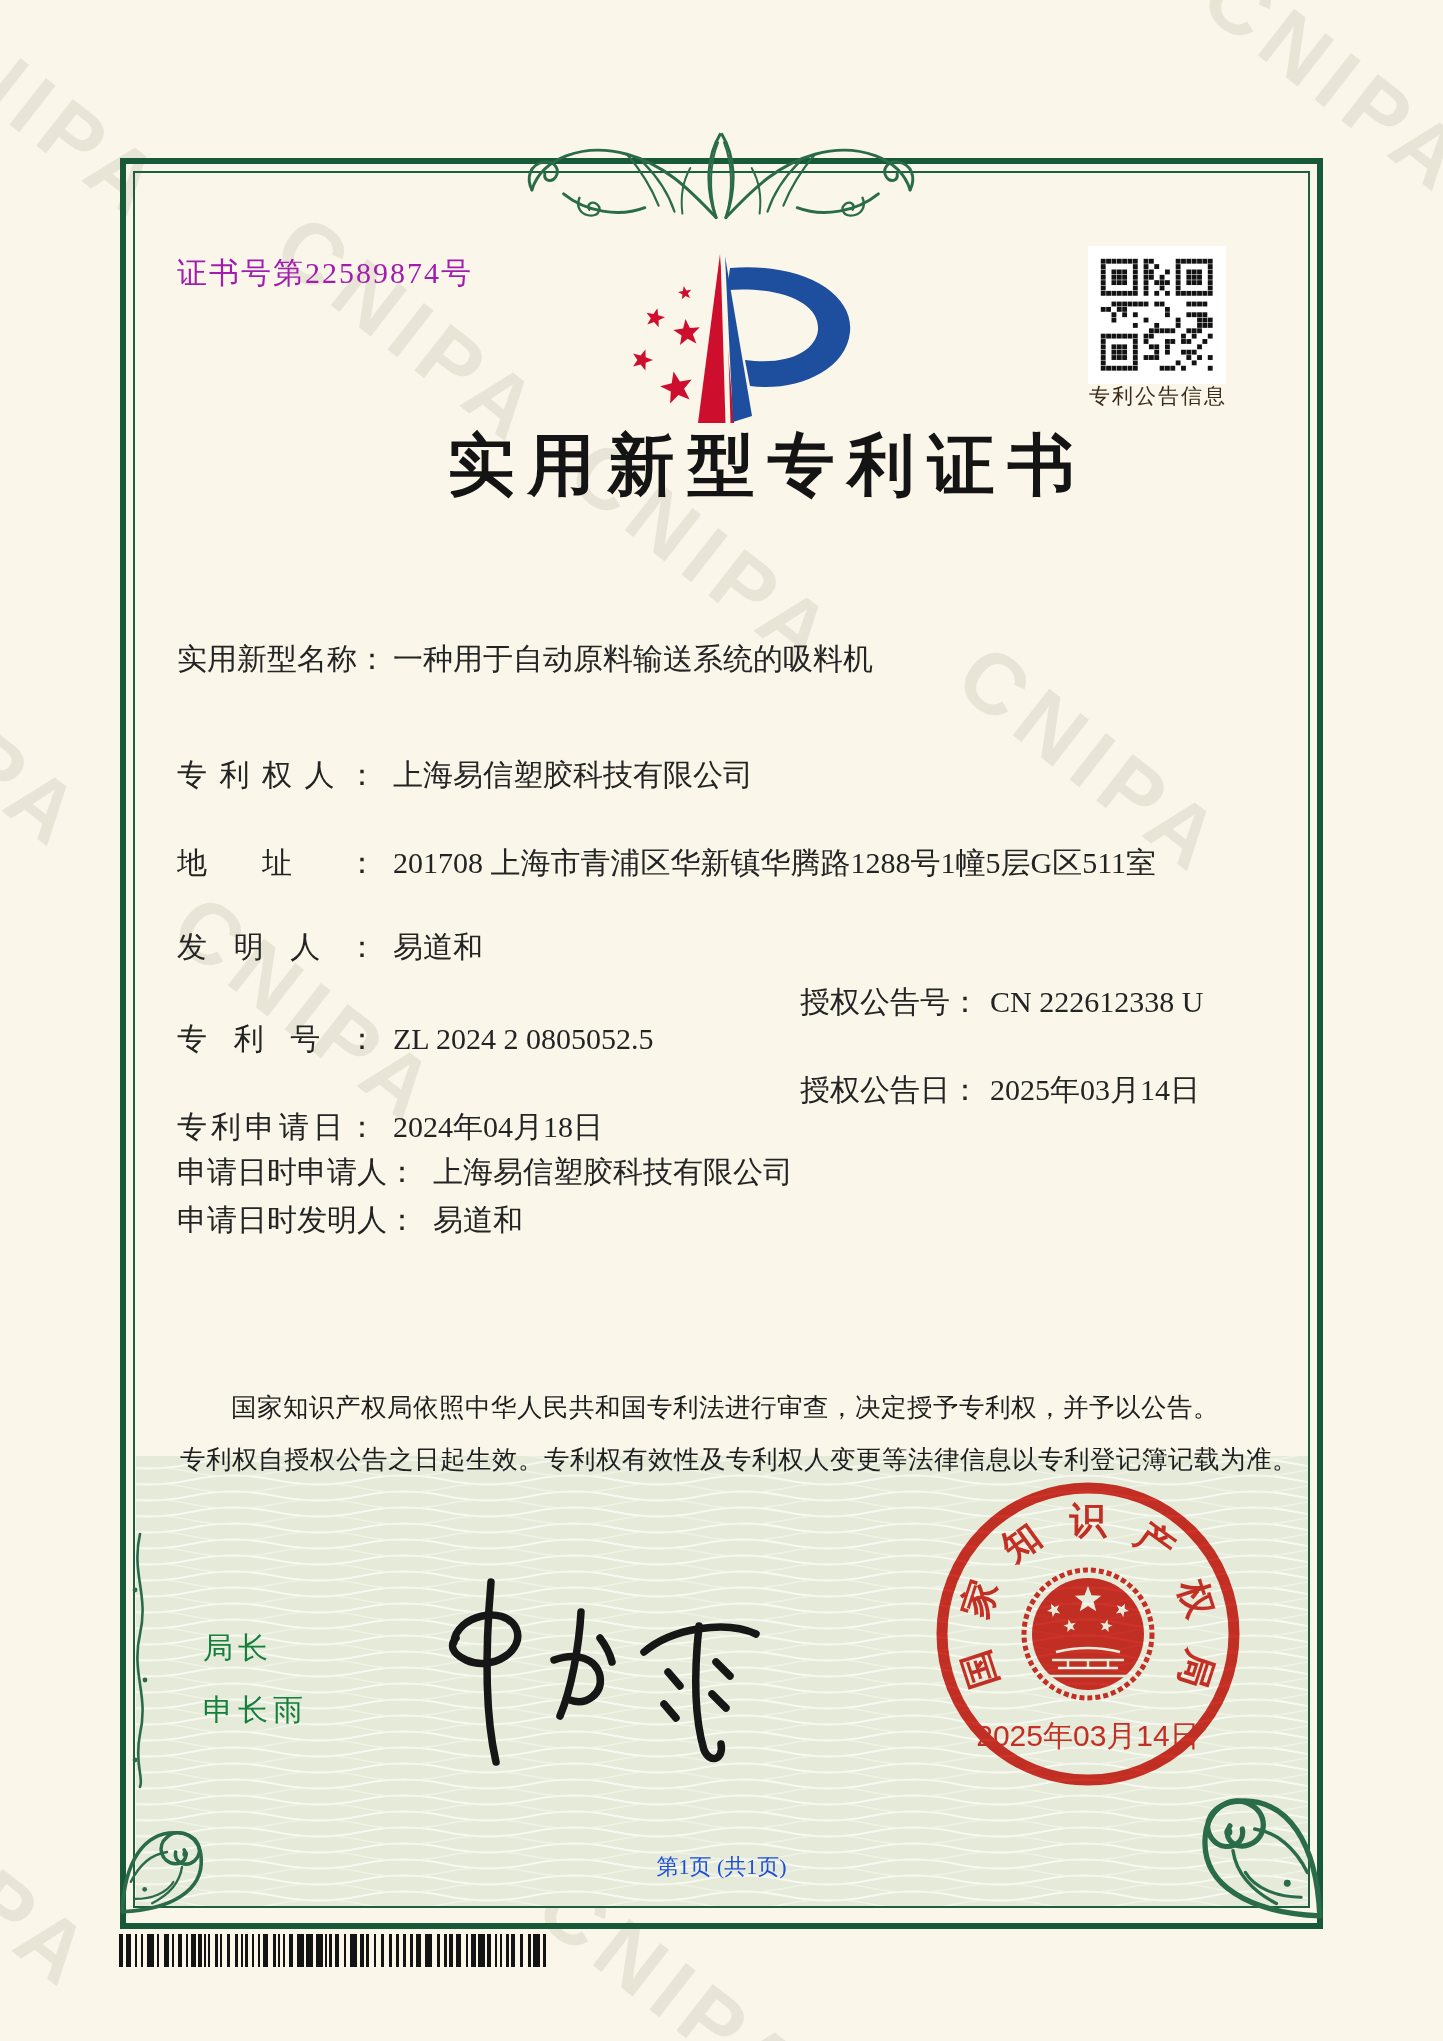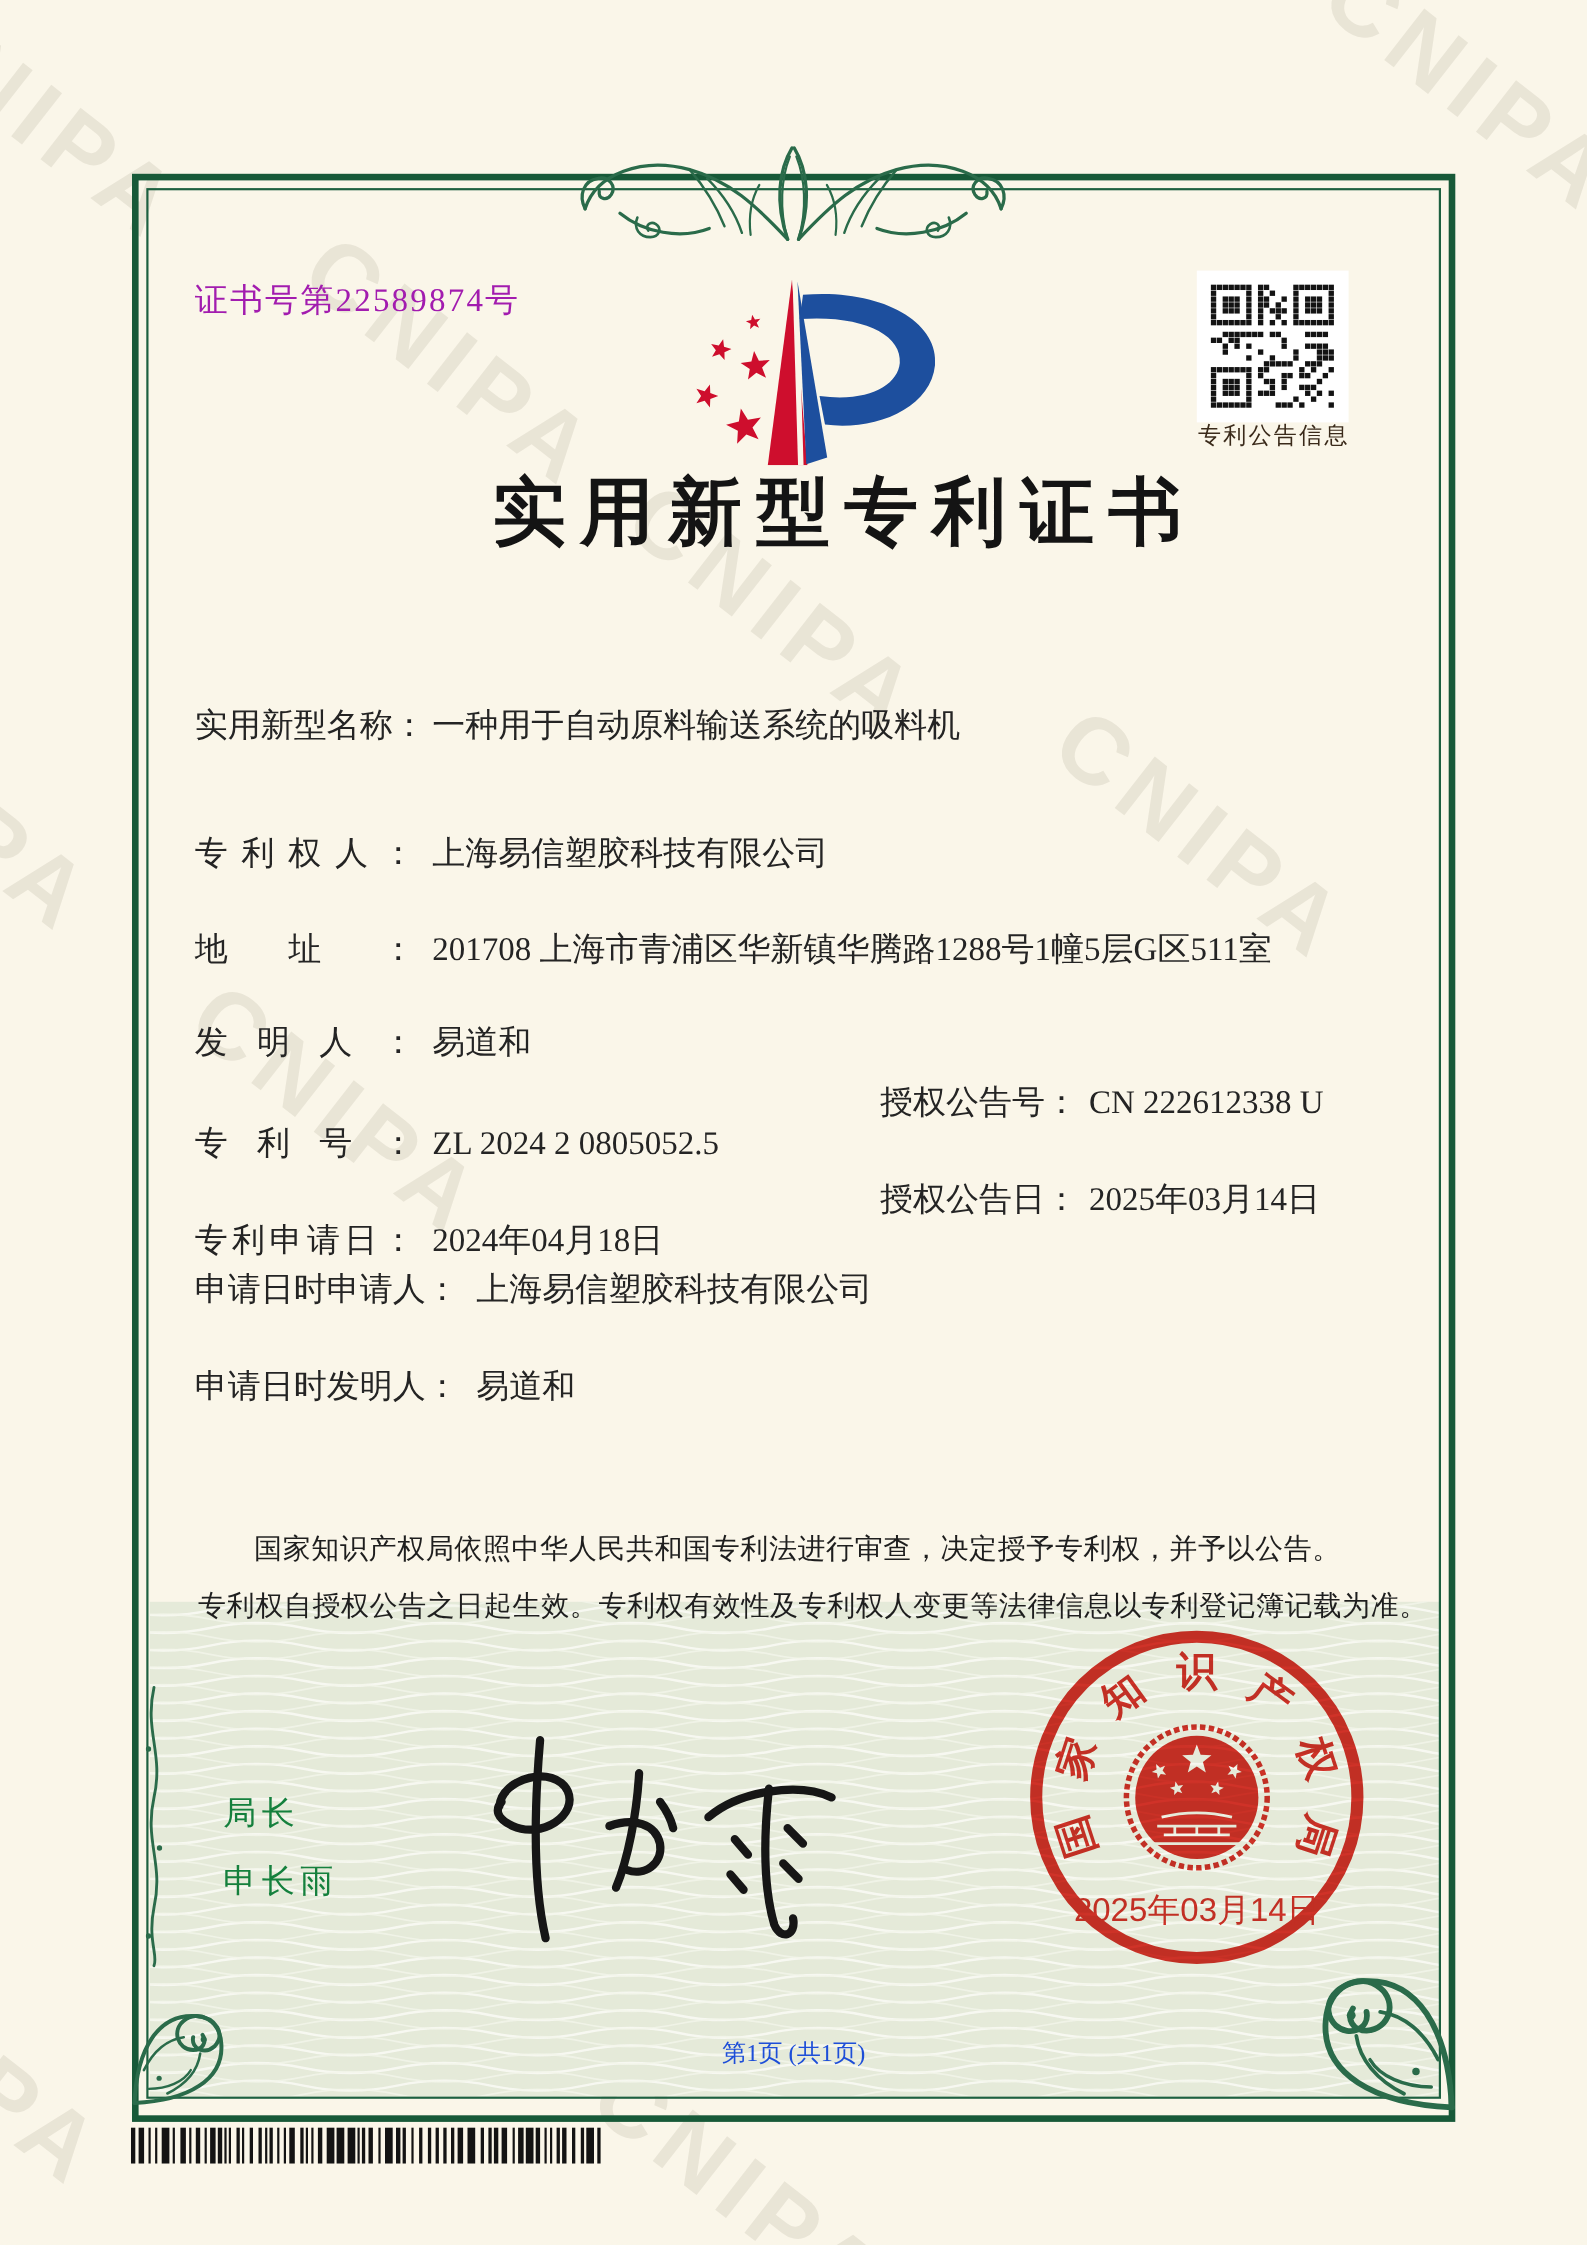--- a/index.html
+++ b/index.html
@@ -409,21 +409,21 @@
   </div>
   <div class="row" style="top:1070px">
     <span class="lbl-j">专利申请日：</span><span class="val">2024年04月18日</span>
   </div>
   <div class="row-r" style="top:1070px">
     <span>授权公告日：</span><span class="val-s">2025年03月14日</span>
   </div>
   <div class="row" style="top:1152px">
     <span>申请日时申请人：</span><span class="val">上海易信塑胶科技有限公司</span>
   </div>
-  <div class="row" style="top:1240px">
+  <div class="row" style="top:1200px">
     <span>申请日时发明人：</span><span class="val">易道和</span>
   </div>
 
   <div class="statement" style="top:1390px;padding-left:51px">国家知识产权局依照中华人民共和国专利法进行审查，决定授予专利权，并予以公告。</div>
   <div class="statement" style="top:1442px">专利权自授权公告之日起生效。专利权有效性及专利权人变更等法律信息以专利登记簿记载为准。</div>
 
   <div class="signer" style="top:1628px">局长</div>
   <div class="signer" style="top:1690px">申长雨</div>
 
   <svg id="signature" width="360" height="230" viewBox="0 0 360 230">

